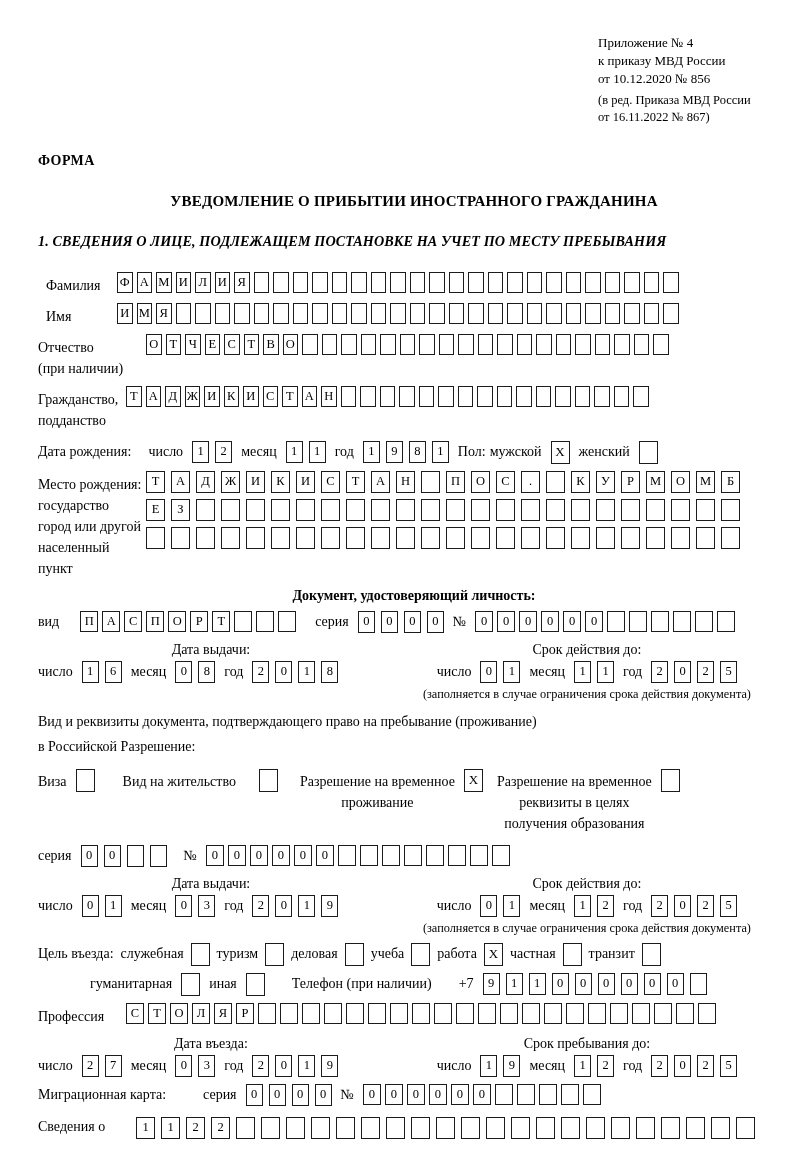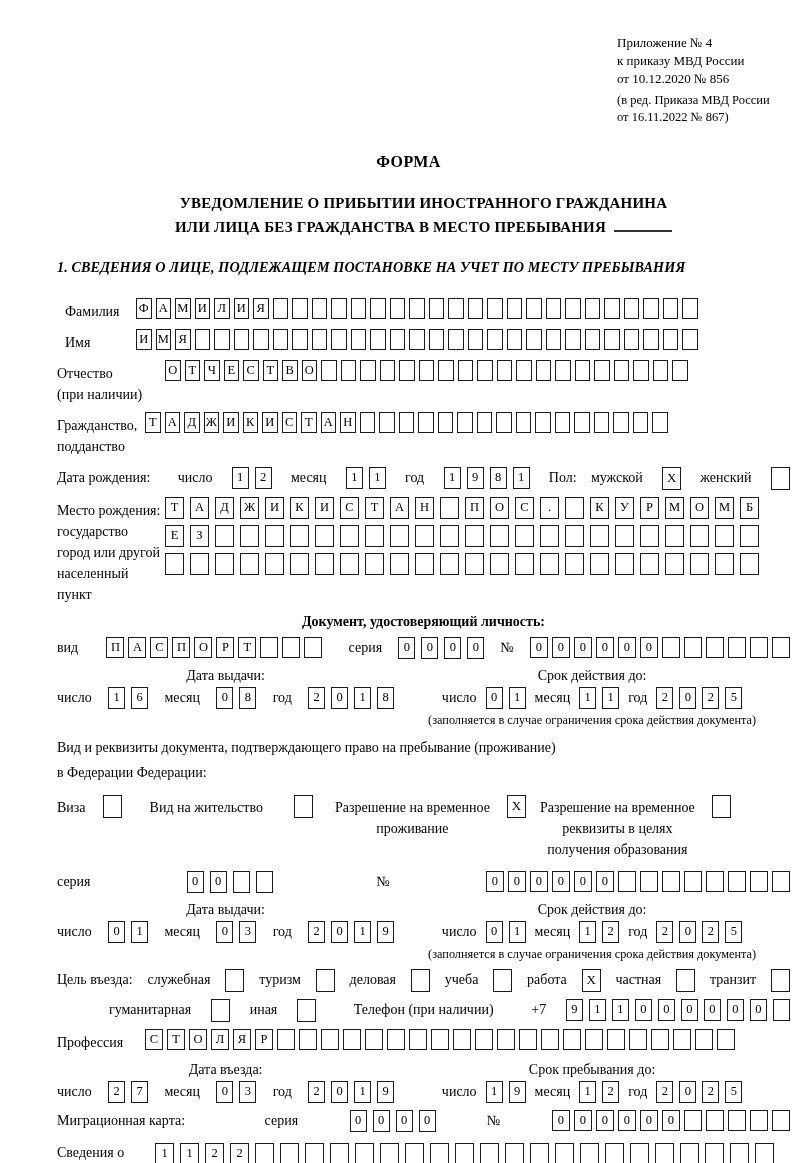--- a/index.html
+++ b/index.html
@@ -1,34 +1,34 @@
 <!DOCTYPE html>
 <html><head>
 <meta charset="utf-8">
 <style>
   html,body{margin:0;padding:0;background:#fff;}
   body{width:800px;height:1163px;overflow:hidden;color:#000;
        font-family:"Liberation Serif","DejaVu Serif",serif;font-size:14px;}
-  .page{box-sizing:border-box;width:800px;height:1163px;padding:34px 10px 0 57px;position:relative;}
+  .page{box-sizing:border-box;width:800px;height:1163px;padding:34px 10px 0 38px;position:relative;}
 
   
   .hdr{margin-left:560px;width:210px;font-size:13px;line-height:1.4;}
   .hdr2{margin-top:3px;font-size:12.5px;line-height:1.4;}
-  .forma{font-weight:bold;text-align:center;padding-right:30px;margin-top:26px;font-size:16px;letter-spacing:.4px;}
+  .forma{font-weight:bold;text-align:left;padding-right:30px;margin-top:26px;font-size:14px;letter-spacing:.4px;}
 
   
   .title{text-align:center;font-weight:bold;font-size:15px;line-height:1.6;margin-top:20px;letter-spacing:.2px;}
   .blank{display:inline-block;width:58px;border-bottom:2px solid #333;margin-left:8px;height:14px;}
 
   .sec{font-weight:bold;font-size:14.2px;margin-top:20px;letter-spacing:.1px;font-style:italic;}
 
   
   .form{margin-top:22px;display:flex;flex-direction:column;gap:7px;}
   .row{display:flex;align-items:flex-start;}
-  .inline{display:flex;align-items:center;flex-wrap:nowrap;gap:9px;justify-content:space-between;}
+  .inline{display:flex;align-items:center;flex-wrap:nowrap;gap:9px;}
   .lbl{flex:0 0 auto;padding-top:3px;line-height:1.5;}
   .w72{width:71px;margin-left:8px;}
   .w88{width:88px;}
   .w108{width:108px;}
   .sub{white-space:nowrap;}
 
   .cells{display:flex;gap:4px;flex:0 0 auto;}
   .cell{box-sizing:border-box;width:18px;height:21px;border:1.6px solid #1c1c1c;
         text-align:center;font-size:12.5px;line-height:18px;flex:0 0 auto;background:#fff;}
   .cells.narrow .cell{width:15.5px;}
@@ -41,21 +41,21 @@
 
   .doc-head{text-align:center;font-weight:bold;margin-top:2px;font-size:14px;}
 
   .two-col{display:flex;margin-top:2px;}
   .col-l{width:46%;}
   .col-r{width:54%;}
   .date-head{text-align:center;margin-bottom:3px;}
   .note{font-size:12.3px;text-align:center;margin-top:4px;}
 
   .opts{display:flex;align-items:flex-start;gap:14px;margin-top:2px;}
-  .opt{display:flex;align-items:flex-start;gap:17px;}
+  .opt{display:flex;align-items:flex-start;gap:9px;}
   .opt-lbl{text-align:center;line-height:1.5;padding-top:3px;}
   .opt .cells{margin-top:1px;}
 </style>
 </head>
 <body>
 
 <div class="page">
 
   <div class="hdr">
     <div>Приложение № 4</div>
@@ -63,23 +63,20 @@
     <div>от 10.12.2020 № 856</div>
     <div class="hdr2">
       <div>(в ред. Приказа МВД России</div>
       <div>от 16.11.2022 № 867)</div>
     </div>
   </div>
   <div class="forma">ФОРМА</div>
 
   <div class="title">
     <div>УВЕДОМЛЕНИЕ О ПРИБЫТИИ ИНОСТРАННОГО ГРАЖДАНИНА</div>
-    <div>
-      <span>ИЛИ ЛИЦА БЕЗ ГРАЖДАНСТВА В МЕСТО ПРЕБЫВАНИЯ</span><span class="blank"></span>
-    </div>
   </div>
 
   <div class="sec">1. СВЕДЕНИЯ О ЛИЦЕ, ПОДЛЕЖАЩЕМ ПОСТАНОВКЕ НА УЧЕТ ПО МЕСТУ ПРЕБЫВАНИЯ</div>
 
   <div class="form">
 
     <div class="row">
       <span class="lbl w72">Фамилия</span>
       <span class="cells narrow">
           <span class="cell">Ф</span>
@@ -423,21 +420,21 @@
               <span class="cell">2</span>
               <span class="cell">5</span>
             </span>
         </div>
         <div class="note">(заполняется в случае ограничения срока действия документа)</div>
       </div>
     </div>
 
     <div style="line-height:1.8;">
       <div>Вид и реквизиты документа, подтверждающего право на пребывание (проживание)</div>
-      <div>в Федерации Федерации:</div>
+      <div>в Российской Разрешение:</div>
     </div>
 
     <div class="opts">
       <div class="opt">
         <span class="opt-lbl">Виза</span>
         <span class="cells cb">
             <span class="cell"></span>
           </span>
       </div>
       <div class="opt" style="margin-left:14px;">

